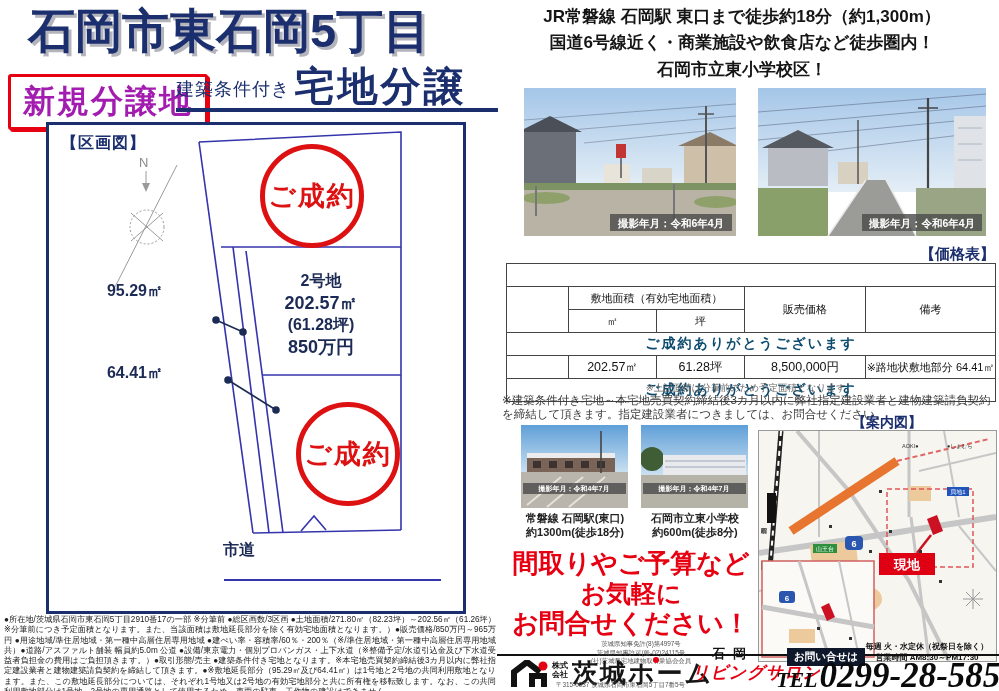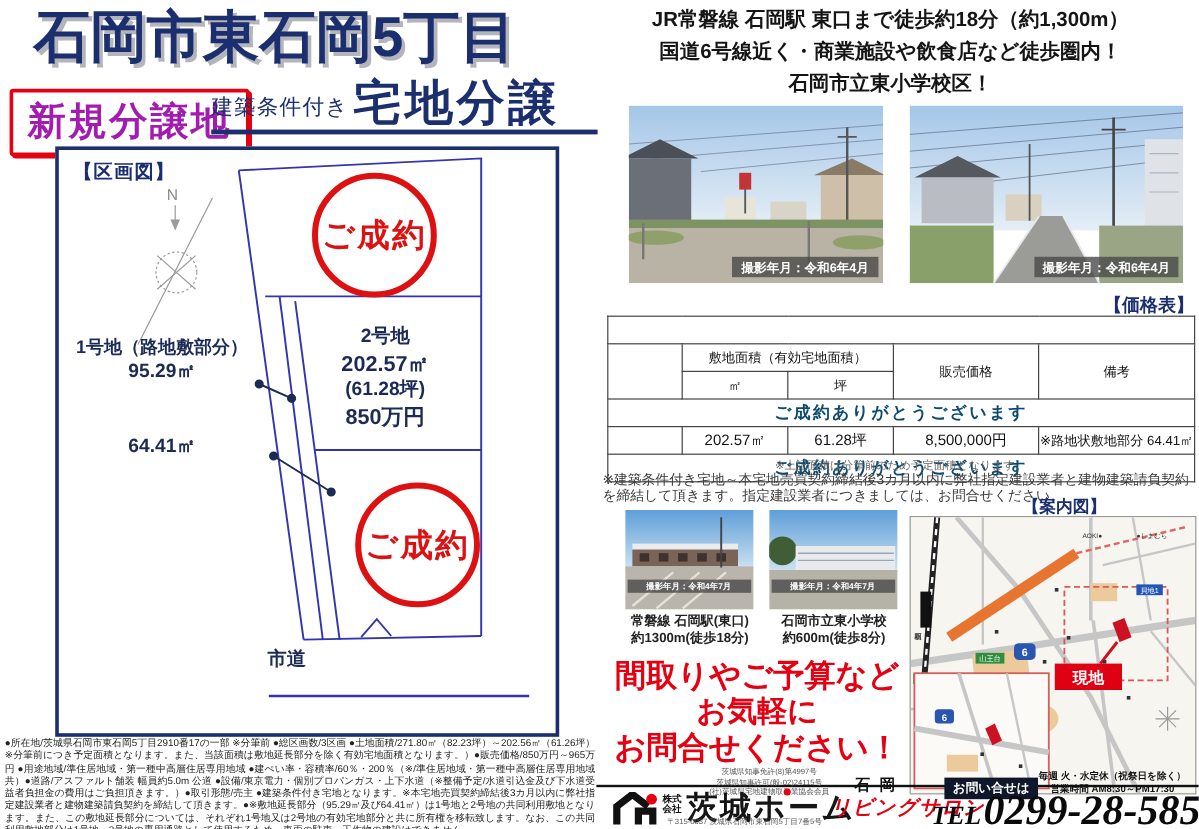--- a/index.html
+++ b/index.html
@@ -105,21 +105,20 @@
       <line x1="82" y1="116" x2="114" y2="88"></line>
       <line x1="97" y1="46" x2="97" y2="60"></line>
       <polygon points="93,58 101,58 97,67" fill="#9a9a9a" stroke="none"></polygon>
     </g>
     <text x="90" y="42" font-size="13" fill="#8a8a8a">N</text>
   </svg>
   <div class="abs plan-heading">【区画図】</div>
   <div class="abs sold-circle" style="left:211px;top:19px;width:94px;height:94px">ご成約</div>
   <div class="abs sold-circle" style="left:247px;top:277px;width:94px;height:94px">ご成約</div>
   <div class="abs plan-label" style="left:6px;top:156px;width:160px;font-size:15px">
-    <div>1号地（路地敷部分）</div>
     <div style="font-size:16px">95.29㎡</div>
   </div>
   <div class="abs plan-label" style="left:6px;top:238px;width:160px;font-size:15px">
     <div style="font-size:16px">64.41㎡</div>
   </div>
   <div class="abs plan-label" style="left:212px;top:146px;width:120px;font-size:16px;line-height:1.3">
     <div>2号地</div>
     <div style="font-size:18px">202.57㎡</div>
     <div>(61.28坪)</div>
     <div style="font-size:18px">850万円</div>

